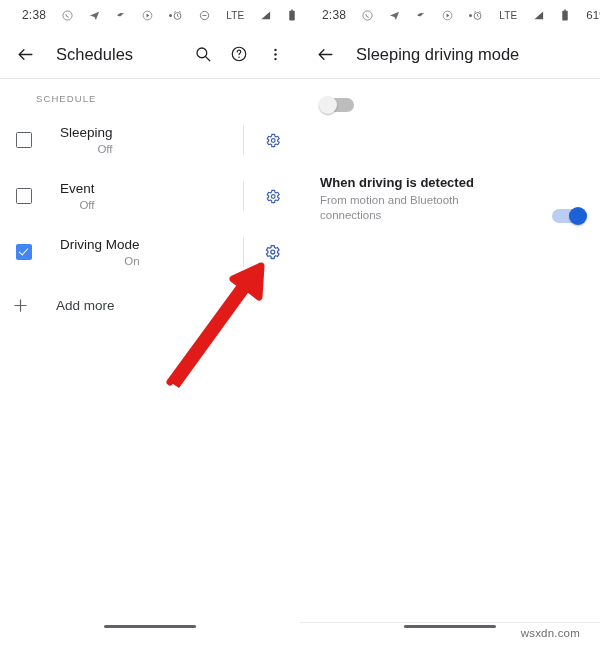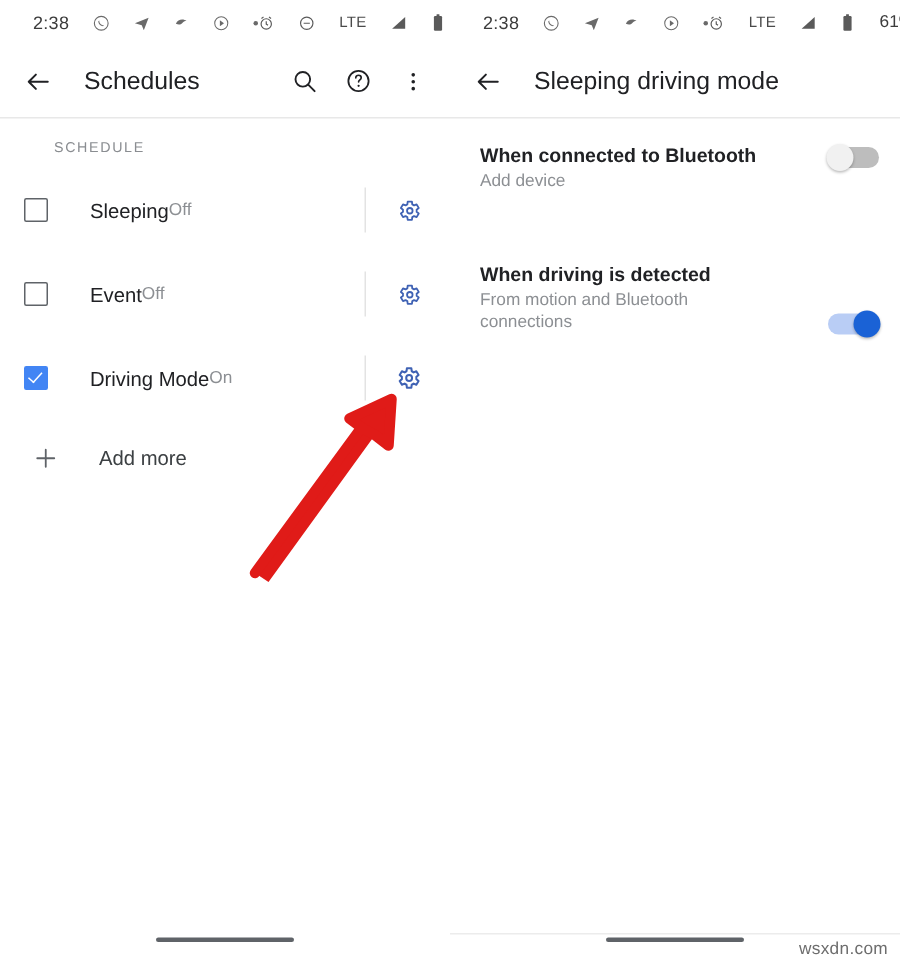--- a/index.html
+++ b/index.html
@@ -143,21 +143,21 @@
     top: 1.4px;
     width: 4px;
     height: 8px;
     border: solid #ffffff;
     border-width: 0 1.8px 1.8px 0;
     transform: rotate(42deg);
   }
   .sched-text {
     margin-left: 28px;
     display: flex;
-    flex-direction: row;
+    flex-direction: column;
     justify-content: center;
   }
   .sched-title {
     font-size: 13.5px;
     color: #202124;
     line-height: 17px;
   }
   .sched-sub {
     font-size: 11.5px;
     color: #8c8f93;
@@ -180,21 +180,21 @@
     width: 56px;
     display: flex;
     align-items: center;
     justify-content: center;
     color: #3f62b4;
   }
   .addmore-row {
     display: flex;
     align-items: center;
     height: 50px;
-    padding-left: 20px;
+    padding-left: 10px;
     box-sizing: border-box;
   }
   .plus-ico {
     width: 20px;
     height: 20px;
     display: flex;
     align-items: center;
     justify-content: center;
     color: #5f6368;
     flex: 0 0 auto;
@@ -280,21 +280,21 @@
   .arrow-layer {
     position: absolute;
     left: 0; top: 0;
     width: 600px; height: 645px;
     pointer-events: none;
   }
 
   
   .watermark {
     position: absolute;
-    right: 8px;
+    right: 20px;
     bottom: 6px;
     font-size: 11.5px;
     color: #6d6d6d;
     letter-spacing: .2px;
   }
   .wm-line {
     position: absolute;
     right: 0;
     bottom: 22px;
     width: 300px;
@@ -522,24 +522,20 @@
       <div class="iconbtn">
         <svg width="19" height="19" viewBox="0 0 24 24">
             <path d="M20 12H4M10 6l-6 6 6 6" fill="none" stroke="#202124" stroke-width="1.7" stroke-linecap="round" stroke-linejoin="round"></path>
           </svg>
       </div>
       <div class="appbar-title">Sleeping driving mode</div>
     </div>
     <div class="appbar-divider"></div>
 
     <div class="set-row" style="margin-top:16px;">
-      <div class="set-text">
-        <div class="set-title">When connected to Bluetooth</div>
-        <div class="set-sub">Add device</div>
-      </div>
       <div class="switch off">
           <span class="knob"></span>
         </div>
     </div>
 
     <div class="set-row" style="margin-top:24px;align-items:flex-end;">
       <div class="set-text">
         <div class="set-title">When driving is detected</div>
         <div class="set-sub">From motion and Bluetooth connections</div>
       </div>

